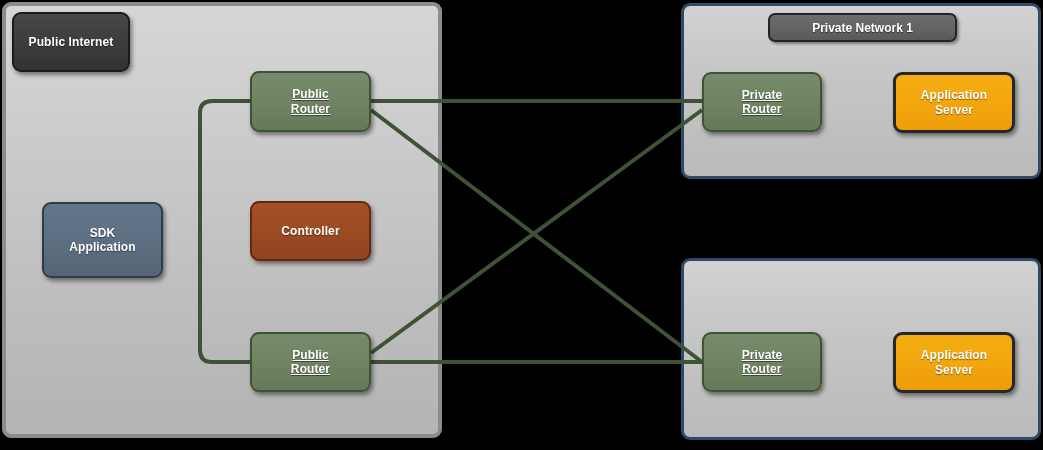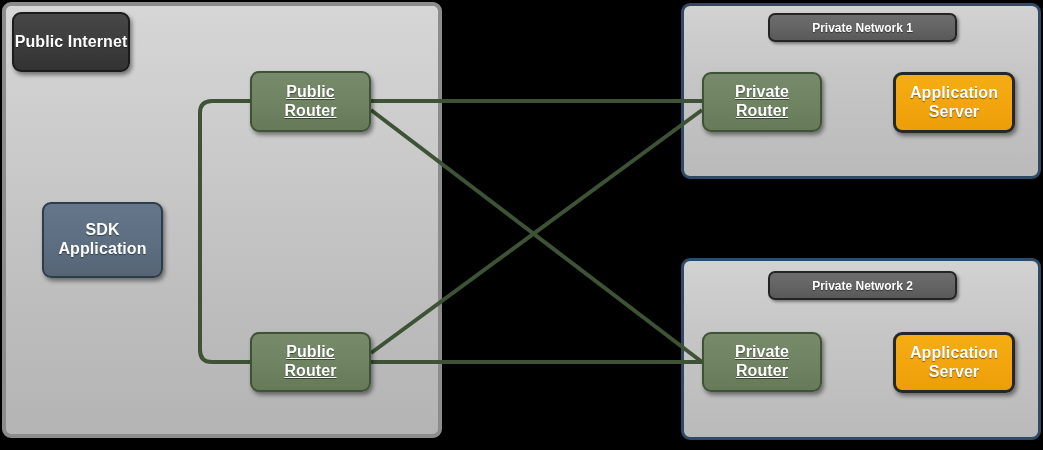--- a/index.html
+++ b/index.html
@@ -46,21 +46,21 @@
   
   .node {
     position: absolute;
     box-sizing: border-box;
     display: flex;
     align-items: center;
     justify-content: center;
     text-align: center;
     color: #ffffff;
     font-weight: bold;
-    font-size: 16px;
+    font-size: 12px;
     line-height: 1.18;
     border-radius: 9px;
     letter-spacing: 0.1px;
     text-shadow: 0 1px 1px rgba(0,0,0,0.45);
     box-shadow: 2px 3px 4px rgba(0,0,0,0.45);
     white-space: pre-line;
     z-index: 6;
   }
   .node-dark {
     background: linear-gradient(to bottom, #474747 0%, #3c3c3c 55%, #333333 100%);
@@ -151,33 +151,33 @@
   </svg>
 
   <div id="public-internet" class="node node-dark">Public Internet</div>
 
   <div id="sdk-application" class="node node-blue">SDK
 Application</div>
 
   <div id="public-router-top" class="node node-green">Public
 Router</div>
 
+  <div id="controller" class="node node-brown">Controller</div>
 
   <div id="public-router-bot" class="node node-green">Public
 Router</div>
 
   <div id="badge-pn1" class="badge">Private Network 1</div>
 
   <div id="private-router-1" class="node node-green">Private
 Router</div>
 
   <div id="app-server-1" class="node node-orange">Application
 Server</div>
 
-  <div id="badge-pn2" class="badge">Private Network 2</div>
 
   <div id="private-router-2" class="node node-green">Private
 Router</div>
 
   <div id="app-server-2" class="node node-orange">Application
 Server</div>
 
 </div>
 
 </body></html>

